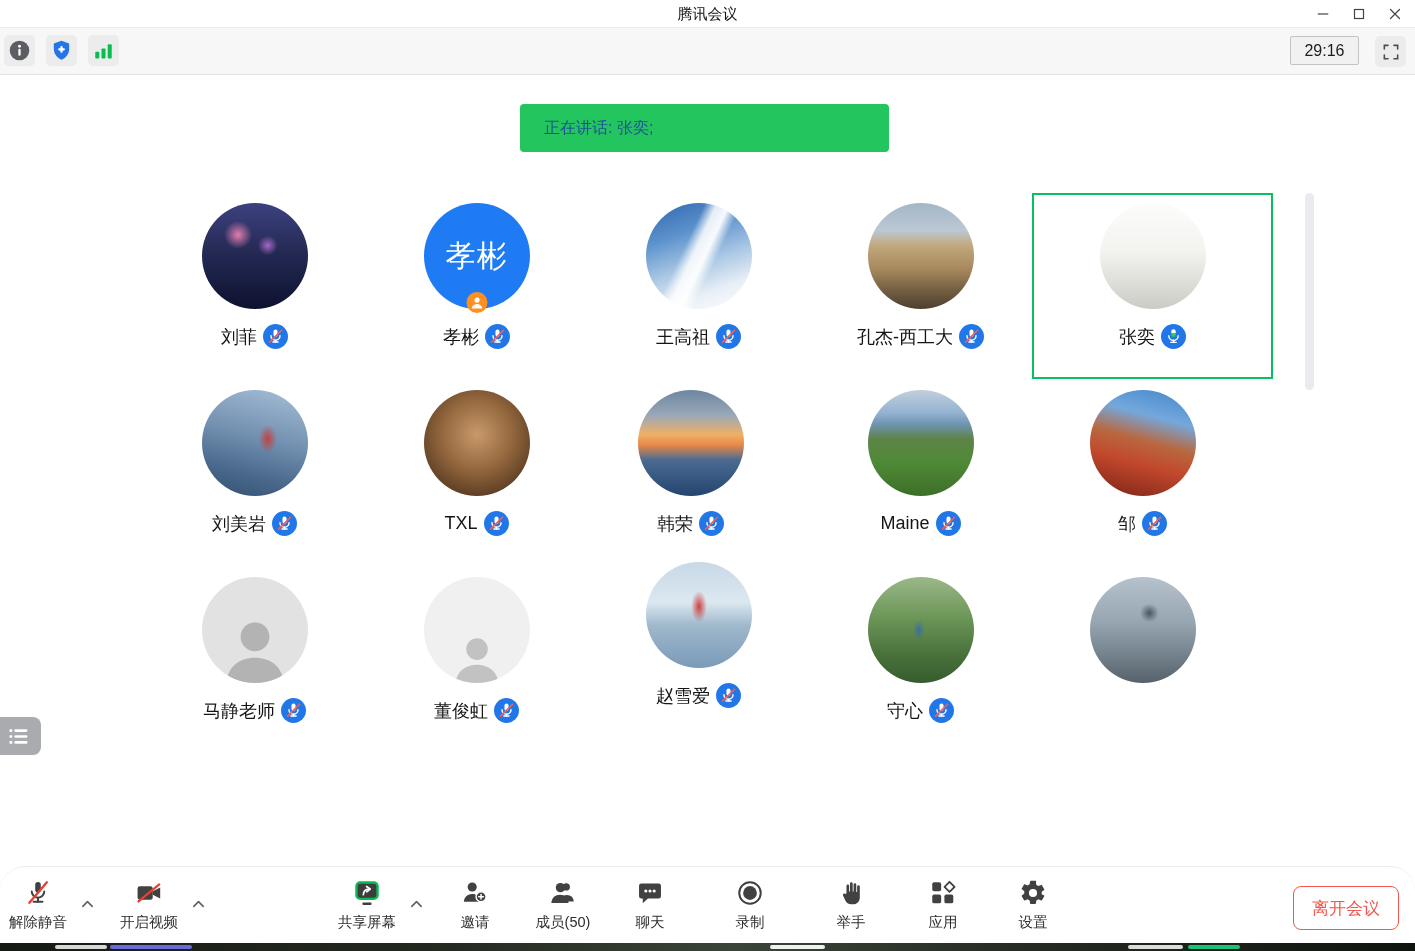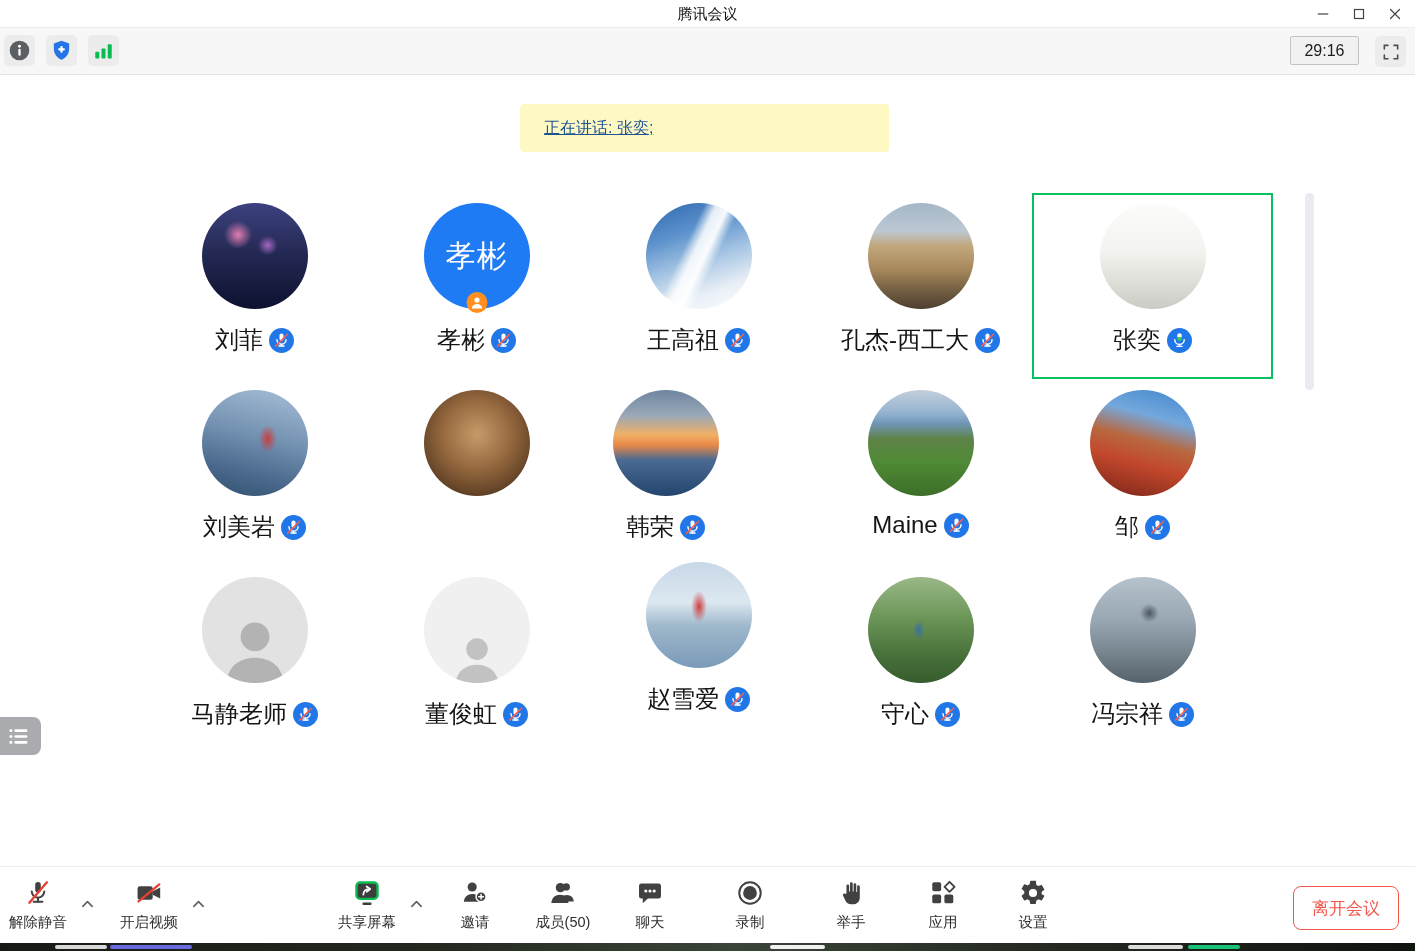--- a/index.html
+++ b/index.html
@@ -17,40 +17,40 @@
   .toolbar{position:absolute;top:27px;left:0;right:0;height:48px;background:#f7f7f7;border-top:1px solid #ececec;border-bottom:1px solid #e2e2e2;box-sizing:border-box;}
   .tb-left{position:absolute;left:4px;top:7px;display:flex;gap:11px;}
   .tb-btn{width:31px;height:31px;border-radius:5px;background:#ececec;display:flex;align-items:center;justify-content:center;}
   .tb-btn svg{width:23px;height:23px;}
   .timer{position:absolute;right:56px;top:8px;width:69px;height:29px;box-sizing:border-box;border:1px solid #c3c3c3;background:#f1f1f1;border-radius:2px;font-size:16px;color:#1d1d1d;display:flex;align-items:center;justify-content:center;}
   .fs-btn{position:absolute;right:9px;top:8px;width:31px;height:31px;border-radius:5px;background:#ececec;display:flex;align-items:center;justify-content:center;}
   .fs-btn svg{width:20px;height:20px;}
 
   
   .content{position:absolute;top:75px;left:0;width:1415px;height:791px;background:#fff;}
-  .banner{position:absolute;left:520px;top:29px;width:369px;height:48px;background:#fef9c3;border-radius:4px;display:flex;align-items:center;padding-left:24px;box-sizing:border-box;font-size:16px;color:#1e5494;text-decoration:underline;}
+  .banner{position:absolute;left:520px;top:29px;width:369px;height:48px;background:#22c55e;border-radius:4px;display:flex;align-items:center;padding-left:24px;box-sizing:border-box;font-size:16px;color:#1e5494;}
   .grid{position:absolute;inset:0;}
   .tile{position:absolute;width:221px;height:186px;}
   .tile.active::before{content:"";position:absolute;inset:0;border:2px solid #07c160;}
   .avatar-wrap{position:absolute;left:50%;top:10px;transform:translateX(-50%);width:106px;height:106px;}
   .avatar{width:106px;height:106px;border-radius:50%;overflow:hidden;position:relative;display:flex;align-items:center;justify-content:center;}
   .avatar.text-avatar{color:#fff;font-size:30px;letter-spacing:1px;}
   .ph-person{position:absolute;left:50%;transform:translateX(-50%);bottom:-3px;}
   .badge{position:absolute;left:50%;bottom:-4px;transform:translateX(-50%);width:21px;height:21px;border-radius:50%;background:#ff8f1f;display:flex;align-items:center;justify-content:center;}
   .badge svg{width:13px;height:13px;}
   .name-row{position:absolute;left:0;right:0;top:131px;display:flex;align-items:center;justify-content:center;gap:6px;}
-  .pname{font-size:24px;color:#151515;}
+  .pname{font-size:18px;color:#151515;}
   .micbadge{width:25px;height:25px;display:flex;}
   .micbadge svg{width:25px;height:25px;}
   .scroll-thumb{position:absolute;left:1305px;top:118px;width:9px;height:197px;background:#e9ebf1;border-radius:5px;}
   .side-toggle{position:absolute;left:0;top:642px;width:41px;height:38px;background:#a9abae;border-radius:0 8px 8px 0;display:flex;align-items:center;justify-content:center;}
   .side-toggle svg{width:25px;height:25px;margin-left:-5px;}
 
   
-  .bottombar{position:absolute;left:0;top:866px;width:1415px;height:77px;background:#fff;border-top:1px solid #ececec;box-sizing:border-box;}
+  .bottombar{position:absolute;left:0;top:866px;width:1415px;height:77px;background:#fff;border-top:1px solid #ececec;box-sizing:border-box;border-radius:25px;}
   .bitem{position:absolute;top:11px;display:flex;flex-direction:column;align-items:center;gap:6px;cursor:default;}
   .bicon{height:29px;display:flex;align-items:flex-end;justify-content:center;}
   .bicon svg{width:28px;height:28px;}
   .blabel{font-size:14.5px;color:#2e2e2e;white-space:nowrap;}
   .bitem[data-id="unmute"]{left:0;width:76px}
   .bitem[data-id="start-video"]{left:106px;width:86px}
   .bitem[data-id="share-screen"]{left:322px;width:90px}
   .bitem[data-id="invite"]{left:443px;width:64px}
   .bitem[data-id="members"]{left:518px;width:90px}
   .bitem[data-id="chat"]{left:618px;width:64px}
@@ -254,22 +254,35 @@
                 <path d="M10.3 18.8h5.4" stroke="#fff" stroke-width="1.5" stroke-linecap="round"></path>
                 <path d="M6.9 18.9L19.3 6.5" stroke="#f75e50" stroke-width="1.7" stroke-linecap="round"></path>
               </svg>
             </span>
           </div>
         </div>
         <div class="tile" style="left: 366px; top: 305px;">
           <div class="avatar-wrap">
             <div class="avatar" style="background: radial-gradient(circle at 50% 42%, rgb(200, 154, 106) 0%, rgb(150, 105, 63) 42%, rgb(94, 63, 36) 76%, rgb(58, 39, 21) 100%);"></div>
           </div>
-        </div>
-        <div class="tile" style="left: 555px; top: 305px; text-align: center;">
+          <div class="name-row">
+            <span class="pname">TXL</span>
+            <span class="micbadge">
+              <svg viewBox="0 0 26 26">
+                <circle cx="13" cy="13" r="13" fill="#2277e8"></circle>
+                <rect x="10.9" y="5.6" width="4.2" height="7.8" rx="2.1" fill="#fff"></rect>
+                <path d="M8.3 12.1a4.7 4.7 0 0 0 9.4 0" fill="none" stroke="#fff" stroke-width="1.5" stroke-linecap="round"></path>
+                <path d="M13 16.8v2" stroke="#fff" stroke-width="1.5" stroke-linecap="round"></path>
+                <path d="M10.3 18.8h5.4" stroke="#fff" stroke-width="1.5" stroke-linecap="round"></path>
+                <path d="M6.9 18.9L19.3 6.5" stroke="#f75e50" stroke-width="1.7" stroke-linecap="round"></path>
+              </svg>
+            </span>
+          </div>
+        </div>
+        <div class="tile" style="left: 580px; top: 305px; text-align: center;">
           <div class="avatar-wrap">
             <div class="avatar" style="background: linear-gradient(rgb(110, 134, 160) 0%, rgb(154, 168, 184) 24%, rgb(240, 176, 102) 42%, rgb(232, 136, 72) 52%, rgb(74, 106, 146) 66%, rgb(36, 69, 110) 100%);"></div>
           </div>
           <div class="name-row">
             <span class="pname">韩荣</span>
             <span class="micbadge">
               <svg viewBox="0 0 26 26">
                 <circle cx="13" cy="13" r="13" fill="#2277e8"></circle>
                 <rect x="10.9" y="5.6" width="4.2" height="7.8" rx="2.1" fill="#fff"></rect>
                 <path d="M8.3 12.1a4.7 4.7 0 0 0 9.4 0" fill="none" stroke="#fff" stroke-width="1.5" stroke-linecap="round"></path>
@@ -394,33 +407,20 @@
                 <path d="M13 16.8v2" stroke="#fff" stroke-width="1.5" stroke-linecap="round"></path>
                 <path d="M10.3 18.8h5.4" stroke="#fff" stroke-width="1.5" stroke-linecap="round"></path>
                 <path d="M6.9 18.9L19.3 6.5" stroke="#f75e50" stroke-width="1.7" stroke-linecap="round"></path>
               </svg>
             </span>
           </div>
         </div>
         <div class="tile" style="left: 1032px; top: 492px;">
           <div class="avatar-wrap">
             <div class="avatar" style="background: radial-gradient(13px at 56% 34%, rgba(70, 80, 92, 0.95) 0%, rgba(70, 80, 92, 0) 72%), linear-gradient(rgb(182, 194, 204) 0%, rgb(151, 166, 178) 42%, rgb(118, 132, 142) 72%, rgb(85, 97, 107) 100%);"></div>
-          </div>
-          <div class="name-row">
-            <span class="pname">冯宗祥</span>
-            <span class="micbadge">
-              <svg viewBox="0 0 26 26">
-                <circle cx="13" cy="13" r="13" fill="#2277e8"></circle>
-                <rect x="10.9" y="5.6" width="4.2" height="7.8" rx="2.1" fill="#fff"></rect>
-                <path d="M8.3 12.1a4.7 4.7 0 0 0 9.4 0" fill="none" stroke="#fff" stroke-width="1.5" stroke-linecap="round"></path>
-                <path d="M13 16.8v2" stroke="#fff" stroke-width="1.5" stroke-linecap="round"></path>
-                <path d="M10.3 18.8h5.4" stroke="#fff" stroke-width="1.5" stroke-linecap="round"></path>
-                <path d="M6.9 18.9L19.3 6.5" stroke="#f75e50" stroke-width="1.7" stroke-linecap="round"></path>
-              </svg>
-            </span>
           </div>
         </div>
       </div>
     <div class="scroll-thumb"></div>
     <div class="side-toggle">
       <svg viewBox="0 0 24 24">
           <g fill="#fff">
             <rect x="3.4" y="5" width="2.6" height="2.6" rx="0.6"></rect>
             <rect x="8" y="5" width="12.6" height="2.6" rx="1.3"></rect>
             <rect x="3.4" y="10.7" width="2.6" height="2.6" rx="0.6"></rect>

